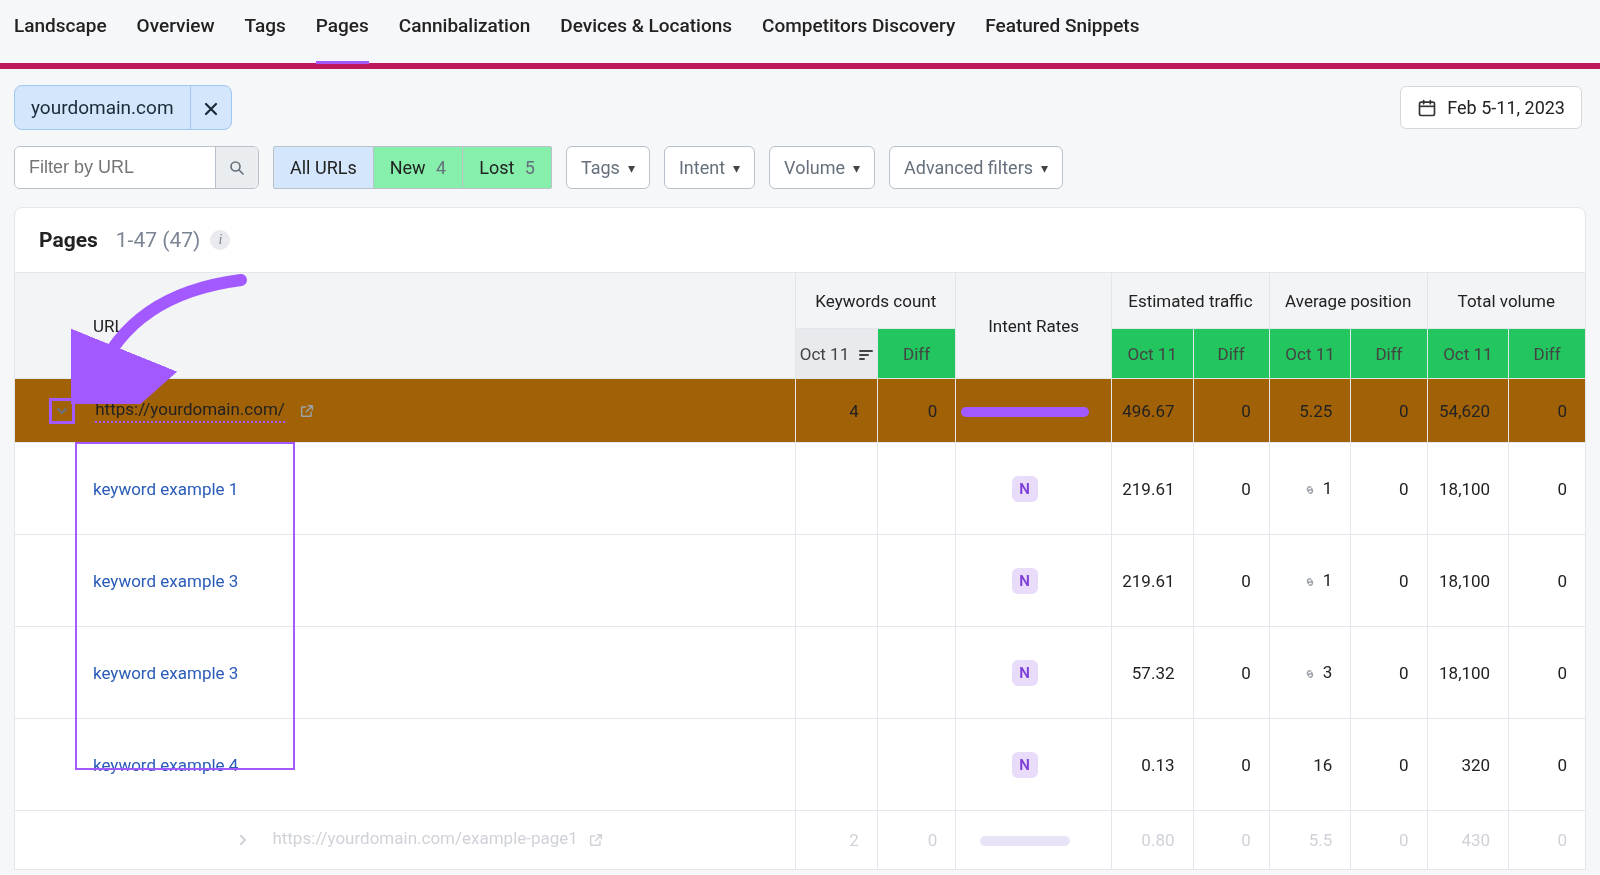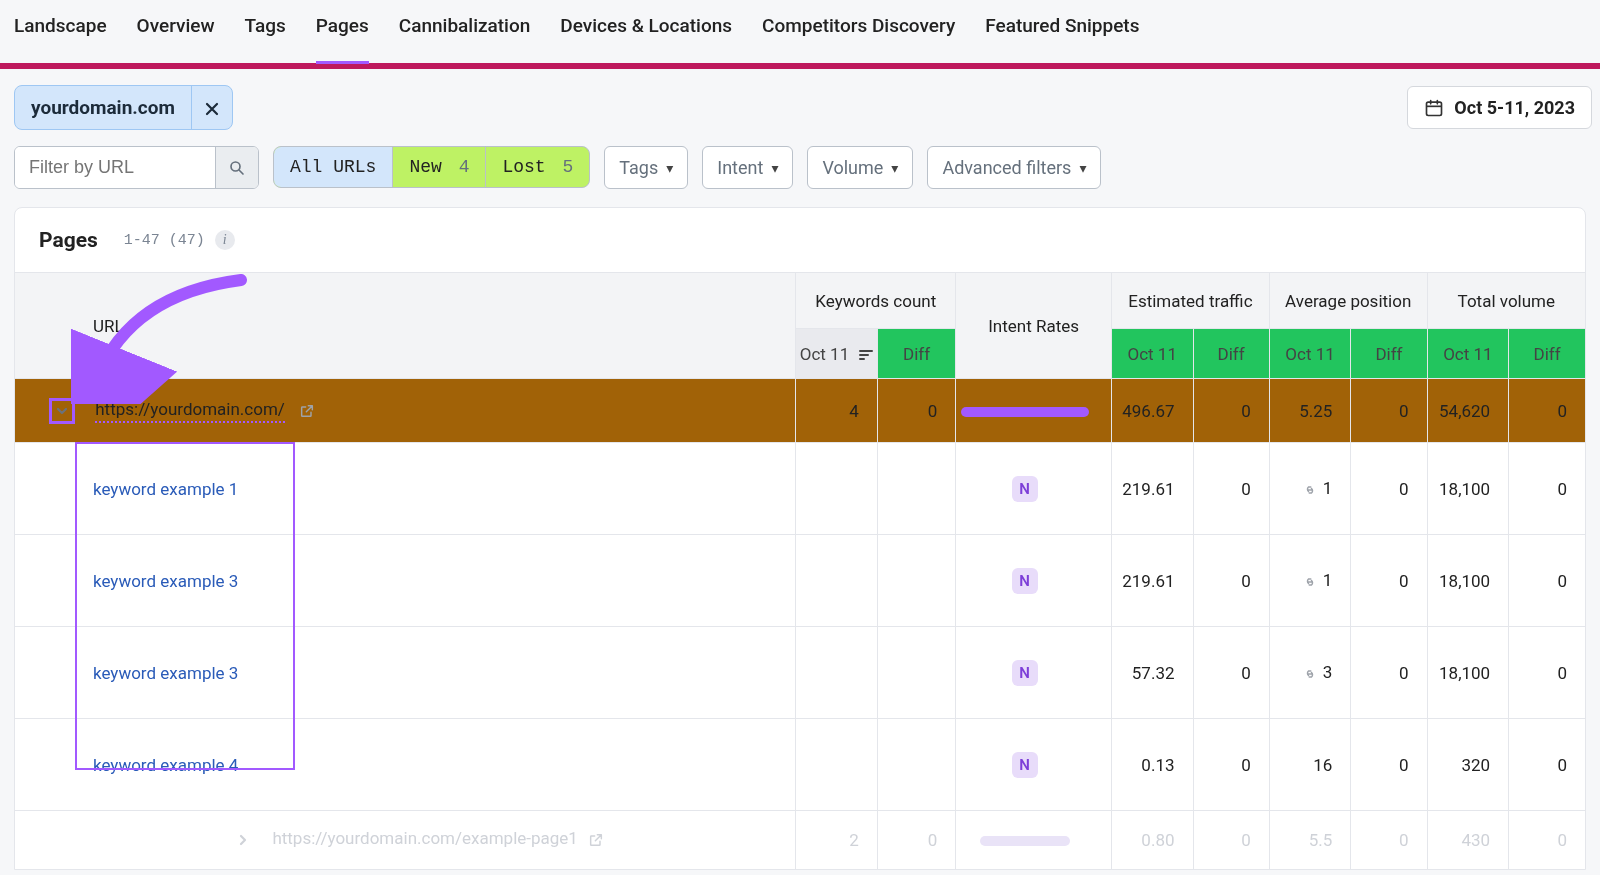--- a/index.html
+++ b/index.html
@@ -30,22 +30,21 @@
   }
   .tab.active {
     border-bottom: 3px solid #a259ff;
     margin-bottom: -17px;
   }
   
   .filterbar1 {
     display: flex;
     justify-content: space-between;
     align-items: center;
-    padding: 16px 8px 0 14px;
-    font-weight: bold;
+    padding: 16px 18px 0 14px;
   }
   .chip {
     display: inline-flex;
     align-items: center;
     border: 1px solid #9ec7f3;
     background: #d3e6fb;
     border-radius: 8px;
   }
   .chip-label {
     padding: 10px 16px;
@@ -97,24 +96,23 @@
     border-left: 1px solid #bac1ca;
     padding: 10px 12px;
     display: flex;
     align-items: center;
     cursor: pointer;
     color: #65707c;
   }
   .seggroup {
     display: inline-flex;
     border: 1px solid #bac1ca;
-    border-radius: 8px;
+    border-radius: 2px;
     overflow: hidden;
-    background: #bef264;
-    font-family: Liberation Mono, monospace;
+    background: #86efac;
   }
   .seg {
     padding: 10px 16px;
     font-size: 18px;
     cursor: pointer;
     border-right: 1px solid #bac1ca;
   }
   .seg:last-child { border-right: none; }
   .seg.active { background: #d3e6fb; }
   .seg .count { color: #65707c; margin-left: 6px; }
@@ -141,21 +139,21 @@
     border: 1px solid #e4e6eb;
     border-radius: 8px 8px 0 0;
   }
   .panel-head {
     padding: 20px 24px;
     display: flex;
     align-items: center;
     gap: 10px;
   }
   .panel-head .t1 { font-size: 21px; font-weight: 700; }
-  .panel-head .t2 { font-size: 15px; color: #7b8593; font-weight: 400; margin-left: 16px; font-family: Liberation Mono, monospace;}
+  .panel-head .t2 { font-size: 21px; color: #7b8593; font-weight: 400; margin-left: 8px;}
   .iicon {
     width: 20px; height: 20px; border-radius: 50%;
     background: #e8eaee; color: #7b8593;
     display: inline-flex; align-items: center; justify-content: center;
     font-size: 14px; font-style: italic; font-family: Georgia, serif;
   }
   
   table.tbl {
     width: 100%;
     border-collapse: collapse;
@@ -286,21 +284,21 @@
           <path d="M3 3 L13 13 M13 3 L3 13" stroke="#1c2b3a" stroke-width="2.2" stroke-linecap="round"></path>
         </svg>
     </span>
   </div>
   <div class="datebtn">
     <svg width="20" height="20" viewBox="0 0 24 24">
         <rect x="3" y="5" width="18" height="16" rx="2" fill="none" stroke="#333" stroke-width="2"></rect>
         <path d="M3 10 H21" stroke="#333" stroke-width="2"></path>
         <path d="M8 3 V7 M16 3 V7" stroke="#333" stroke-width="2" stroke-linecap="round"></path>
       </svg>
-    <span>Oct 5-11, 2023</span>
+    <span>Feb 5-11, 2023</span>
   </div>
 </div>
 
 <div class="filterbar2">
   <div class="inputwrap">
     <input type="text" placeholder="Filter by URL" style="">
     <span class="searchbtn">
       <svg width="18" height="18" viewBox="0 0 24 24">
           <circle cx="10" cy="10" r="6" fill="none" stroke="#65707c" stroke-width="2.2"></circle>
           <path d="M15 15 L20 20" stroke="#65707c" stroke-width="2.2" stroke-linecap="round"></path>

